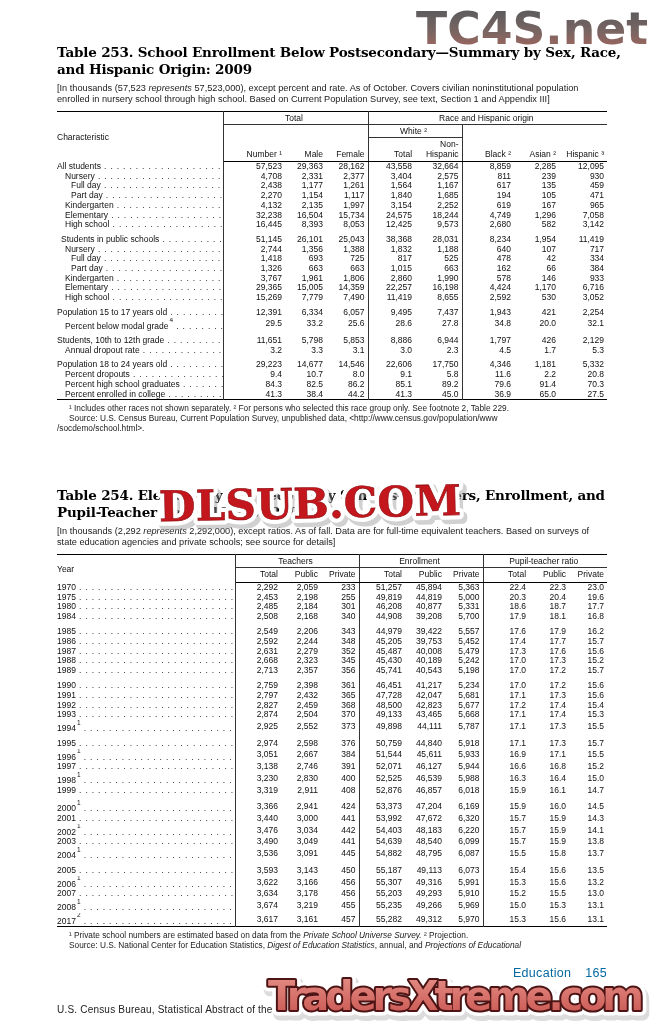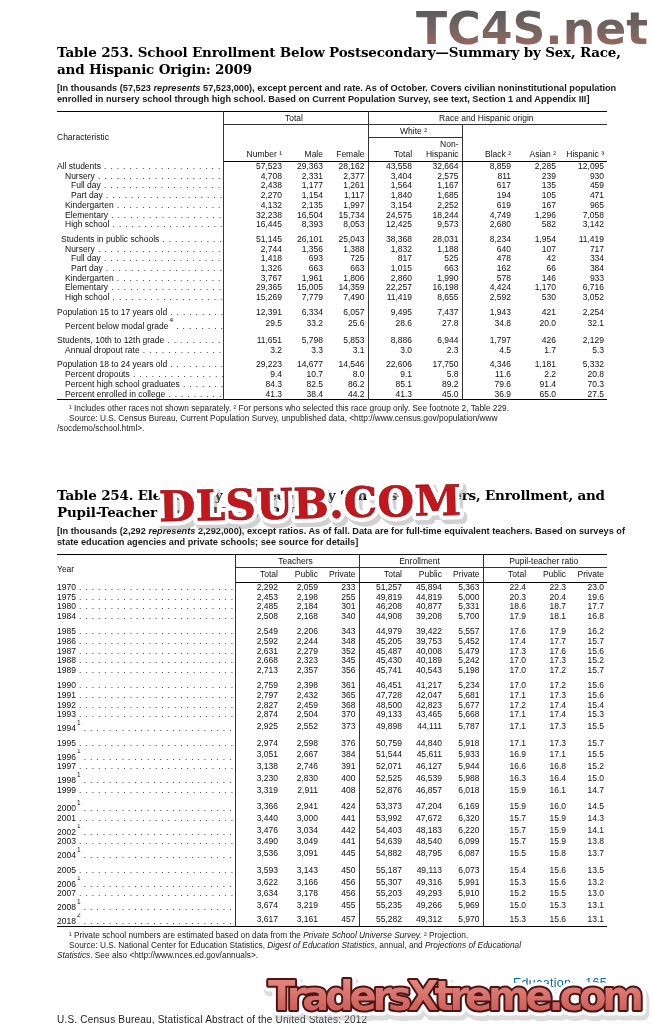--- a/index.html
+++ b/index.html
@@ -8,21 +8,21 @@
     background:#fff; color:#111;
     font-family:"Liberation Sans", sans-serif;
   }
   .content{ position:absolute; left:57px; top:0; width:550px; }
 
   
   .tbl-title{ margin-top:0; font-family:"DejaVu Serif", serif; font-weight:bold;
     font-size:13.5px; line-height:17px; letter-spacing:-0.2px; color:#000; white-space:nowrap;}
   .t253-title{ padding-top:44px; }
   .t254-title{ padding-top:54px; }
-  .sub{ margin-top:5px; font-size:9.2px; line-height:11px; color:#1a1a1a;font-weight:bold; }
+  .sub{ margin-top:5px; font-size:9.2px; line-height:11px; color:#1a1a1a; }
   .sub .ln{ white-space:nowrap; }
 
   
   table{ border-collapse:collapse; table-layout:fixed; width:550px;
     margin-top:6px; font-size:8.5px; color:#101010;
     border-top:1.2px solid #000; border-bottom:1.6px solid #000;}
   th,td{ padding:0 3px 0 0; white-space:nowrap; font-weight:normal; }
   thead tr:last-child th{ border-bottom:1.6px solid #000;margin-top:12px; }
   th.grp{ text-align:center; border-bottom:1px solid #333; line-height:12px; }
   th.char{ text-align:left; vertical-align:middle; }
@@ -731,38 +731,37 @@
             <td class="num">3,219</td>
             <td class="num">455</td>
             <td class="num">55,235</td>
             <td class="num">49,266</td>
             <td class="num">5,969</td>
             <td class="num">15.0</td>
             <td class="num">15.3</td>
             <td class="num">13.1</td>
           </tr>
           <tr>
-            <td class="lbl" style="padding-left: 0px;"><span>2018</span><sup>2</sup><span class="dots"> . . . . . . . . . . . . . . . . . . . . . . . . . . . . . . . . . . . . . . . . . . . . . . . . . . . . . . . . . . . . . . . . . . . . . . . . . . . . . . . . </span></td>
+            <td class="lbl" style="padding-left: 0px;"><span>2017</span><sup>2</sup><span class="dots"> . . . . . . . . . . . . . . . . . . . . . . . . . . . . . . . . . . . . . . . . . . . . . . . . . . . . . . . . . . . . . . . . . . . . . . . . . . . . . . . . </span></td>
             <td class="num">3,617</td>
             <td class="num">3,161</td>
             <td class="num">457</td>
             <td class="num">55,282</td>
             <td class="num">49,312</td>
             <td class="num">5,970</td>
             <td class="num">15.3</td>
             <td class="num">15.6</td>
             <td class="num">13.1</td>
           </tr>
         </tbody>
     </table>
 
     <div class="fns">
         <div class="fnline ln ind"><span>¹ Private school numbers are estimated based on data from the </span><span class="it">Private School Universe Survey.</span><span> ² Projection.</span></div>
         <div class="fnline ln ind"><span>Source: U.S. National Center for Education Statistics, </span><span class="it">Digest of Education Statistics</span><span>, annual, and </span><span class="it">Projections of Educational</span></div>
-        <div class="fnline ln"><span class="it">Statistics</span><span>. See also &lt;http://www.nces.ed.gov/annuals&gt;.</span></div>
       </div>
 
     <div class="pgnum">
       <span>Education</span><span class="gap2"></span><span>165</span>
     </div>
     <div class="credit">U.S. Census Bureau, Statistical Abstract of the United States: 2012</div>
   </div>
 
   <div class="wm wm-top">
     <svg width="242" height="56">

